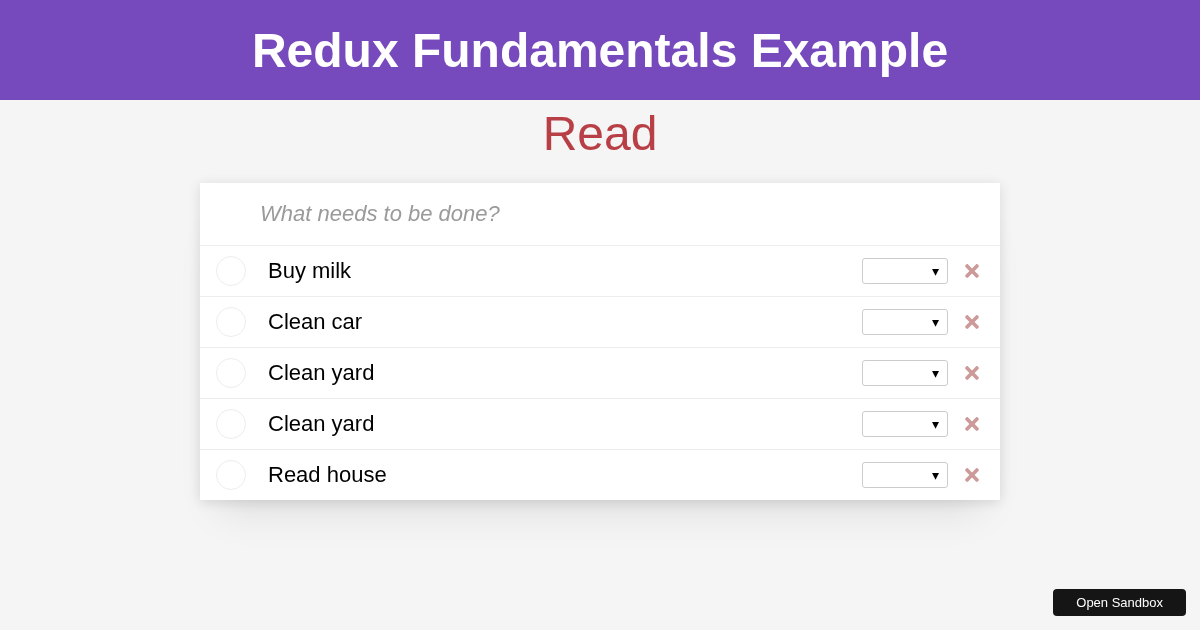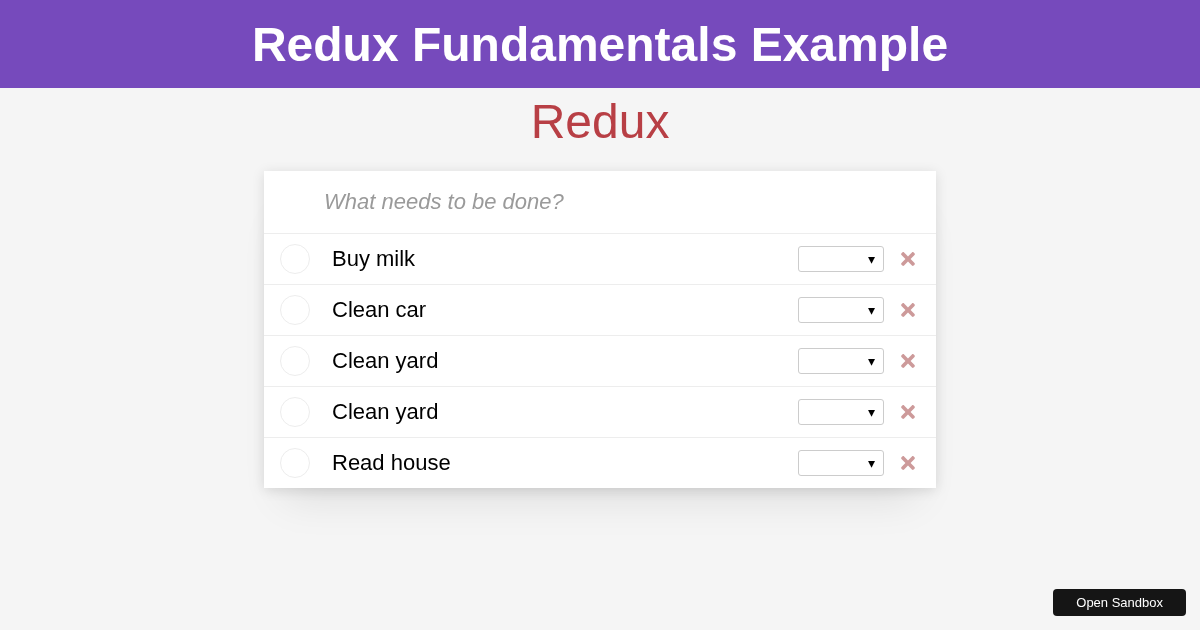--- a/index.html
+++ b/index.html
@@ -1,41 +1,41 @@
 <!DOCTYPE html>
 <html><head>
 <meta charset="utf-8">
 <style>
   * { box-sizing: border-box; margin: 0; padding: 0; }
   html, body { width: 1200px; height: 630px; overflow: hidden; font-family: -apple-system, BlinkMacSystemFont, "Segoe UI", Helvetica, Arial, sans-serif; }
   body { background: #f5f5f5; }
 
   .header-bar {
     background: #764abc;
-    height: 88px;
+    height: 100px;
     display: flex;
     align-items: center;
     justify-content: center;
   }
   .header-title {
     color: #fff;
     font-size: 48px;
     font-weight: 700;
   }
 
   .section-title {
     text-align: center;
     color: #b83f45;
     font-size: 48px;
     font-weight: 400;
     margin-top: 6px;
   }
 
   .todo-card {
-    width: 672px;
+    width: 800px;
     margin: 22px auto 0;
     background: #fff;
     box-shadow: 0 2px 12px rgba(0,0,0,0.12), 0 30px 40px -20px rgba(0,0,0,0.1);
   }
 
   .new-todo {
     width: 100%;
     border: none;
     padding: 18px 18px 18px 60px;
     font-size: 22px;
@@ -115,21 +115,21 @@
     border: none;
   }
 </style>
 </head>
 <body>
 
 <div class="header-bar">
   <h1 class="header-title">Redux Fundamentals Example</h1>
 </div>
 
-<h2 class="section-title">Redux</h2>
+<h2 class="section-title">Read</h2>
 
 <div class="todo-card">
   <input class="new-todo" type="text" placeholder="What needs to be done?" style="">
   <ul class="todo-list">
       <li class="todo-item">
         <div class="toggle"></div>
         <span class="todo-text">Buy milk</span>
         <div class="color-select"></div>
         <div class="destroy">
           <svg viewBox="0 0 352 512">

